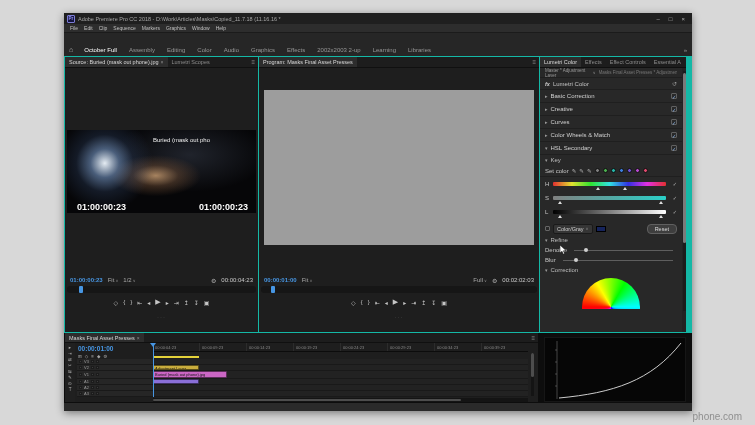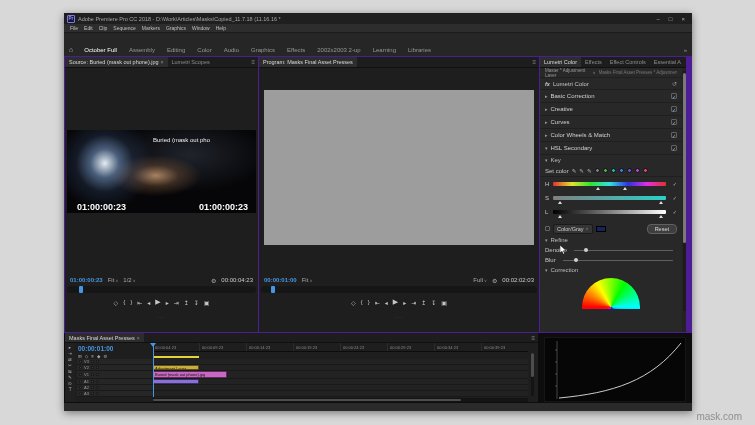--- a/index.html
+++ b/index.html
@@ -16,21 +16,21 @@
 .winctl{display:flex;gap:9px;padding:0 4px;font-size:6px;color:#b4b4b4}
 .menubar{height:9px;background:#2d2d2d;display:flex;align-items:center;gap:6px;padding:0 6px;font-size:5px;color:#c0c0c0;border-bottom:1px solid #1b1b1b}
 .wsstrip{height:10px;background:#262626}
 .wsbar{height:13px;background:#262626;display:flex;align-items:center;padding:0 5px;font-size:6px;color:#979797}
 .wsbar .home{margin-right:5px;font-size:7px;color:#ababab}
 .ws-tab{padding:0 6px;white-space:nowrap}
 .ws-tab.active{color:#ffffff}
 .ws-overflow{margin-left:auto;color:#979797}
 
 
-.main{position:absolute;top:43px;left:0;width:676px;height:277px;background:#4c1d95}
+.main{position:absolute;top:43px;left:0;width:676px;height:277px;background:#14b8a6}
 .panel{position:absolute;background:#232323}
 .src-panel{left:1px;top:1px;width:193px;height:275px}
 .prog-panel{left:195px;top:1px;width:280px;height:275px}
 .lum-panel{left:476px;top:1px;width:146px;height:275px}
 .ptabs{height:11px;background:#1d1d1d;display:flex;border-bottom:1px solid #101010;overflow:hidden}
 .ptab{display:flex;align-items:center;gap:2px;padding:0 4px;font-size:5.5px;color:#8d8d8d;white-space:nowrap}
 .ptab.active{background:#2d2d2d;color:#d8d8d8}
 .ptab .x{font-size:5px;color:#8d8d8d}
 .pmenu{margin-left:auto;align-self:center;padding:0 3px;color:#8d8d8d;font-size:6px}
 
@@ -493,13 +493,13 @@
     </div>
   </div>
 
   <div class="statusbar"></div>
 </div>
 
 <svg class="cursor" width="7" height="10" viewBox="0 0 7 10">
   <path d="M0,0 L0,8 L2,6.2 L3.2,9.2 L4.6,8.6 L3.4,5.8 L6,5.6 Z" fill="#ffffff" stroke="#000000" stroke-width="0.5"></path>
 </svg>
 
-<span class="watermark">mask.com</span>
+<span class="watermark">phone.com</span>
 
 </body></html>

